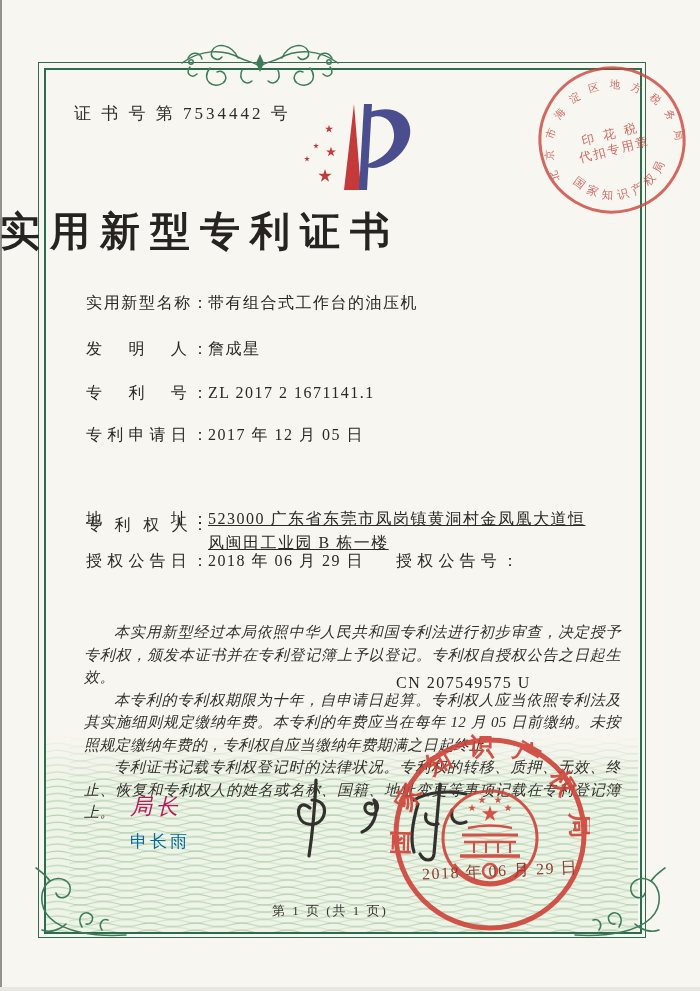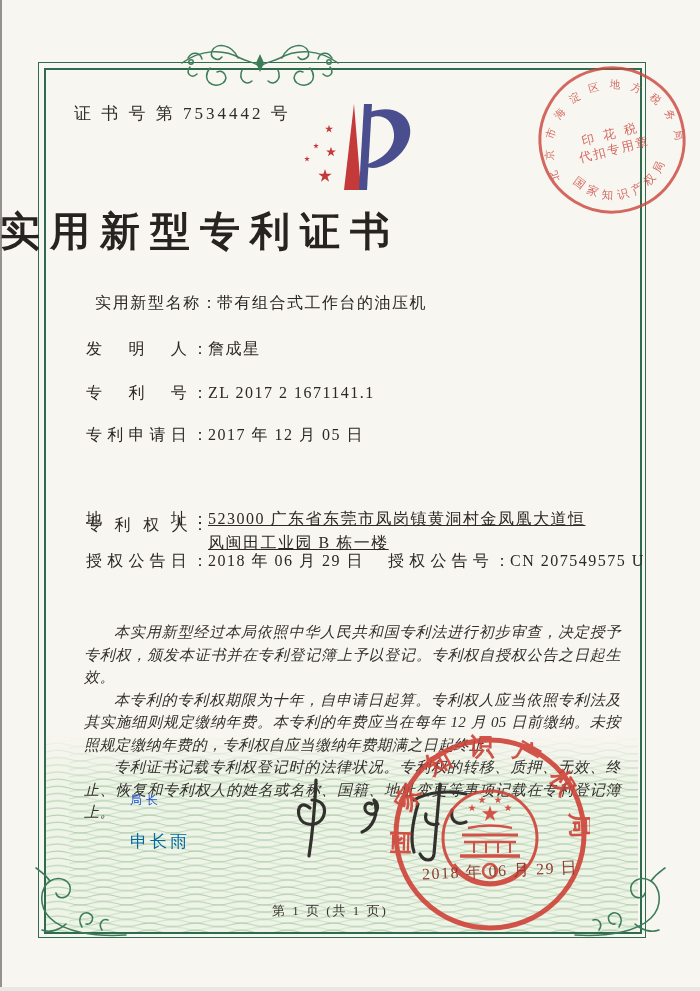--- a/index.html
+++ b/index.html
@@ -22,35 +22,35 @@
   .flourish.right{left:572px;top:866px;transform:scaleX(-1);}
 
   .cert-no{position:absolute;left:74px;top:102px;font-size:17px;letter-spacing:3px;color:#2e2b28;z-index:5;}
   .logo{position:absolute;left:280px;top:94px;z-index:5;}
   .title{position:absolute;left:0;top:204px;width:700px;text-align:left;font-size:40px;font-weight:bold;
     letter-spacing:10px;color:#262321;z-index:5;}
 
   .field-row{position:absolute;left:86px;color:#2b2825;font-size:16px;line-height:24px;z-index:5;display:flex;}
   .flabel{display:inline-block;width:122px;flex:0 0 122px;text-align:justify;text-align-last:justify;white-space:nowrap;}
   .fvalue{letter-spacing:1.5px;}
-  .row-name{top:291px;margin-left:9px;}
+  .row-name{top:291px;}
   .row-inventor{top:337px;}
   .row-patentno{top:381px;}
   .row-filing{top:423px;}
   .row-patentee{top:465px;margin-top:48px;}
   .row-address{top:507px;}
   .row-address .fvalue{display:inline-block;width:392px;text-decoration:underline;}
   .row-grant{top:549px;}
-  .row-grant2{top:549px;left:388px;}
+  .row-grant2{top:549px;left:396px;flex-direction:column;}
 
   .body-text{position:absolute;left:84px;top:581px;width:537px;font-size:15px;line-height:22.5px;
     color:#33302c;text-align:justify;font-style:italic;letter-spacing:.4px;z-index:5;margin-top:40px;}
   .body-text p{margin:0;text-indent:2em;}
 
-  .director-label{position:absolute;left:130px;top:792px;font-size:12px;letter-spacing:4px;color:#1d4ed8;z-index:5;}
+  .director-label{position:absolute;left:130px;top:792px;font-size:22px;letter-spacing:4px;color:#be185d;z-index:5;font-style:italic;}
   .director-name{position:absolute;left:130px;top:830px;font-size:17px;letter-spacing:3px;color:#0369a1;z-index:5;}
   .sig-script{position:absolute;left:276px;top:770px;z-index:6;}
 
   .seal-tax{position:absolute;left:532px;top:60px;transform:rotate(-14deg);opacity:.82;z-index:6;}
   .seal-main{position:absolute;left:390px;top:734px;opacity:.9;z-index:6;}
   .seal-date{position:absolute;left:422px;top:861px;font-size:16px;color:#8f3a30;letter-spacing:1.5px;
     transform:rotate(-2.5deg);z-index:7;white-space:nowrap;}
 
   .footer{position:absolute;left:0;top:902px;width:660px;text-align:center;font-size:13px;
     letter-spacing:2px;color:#3a3733;z-index:5;}

